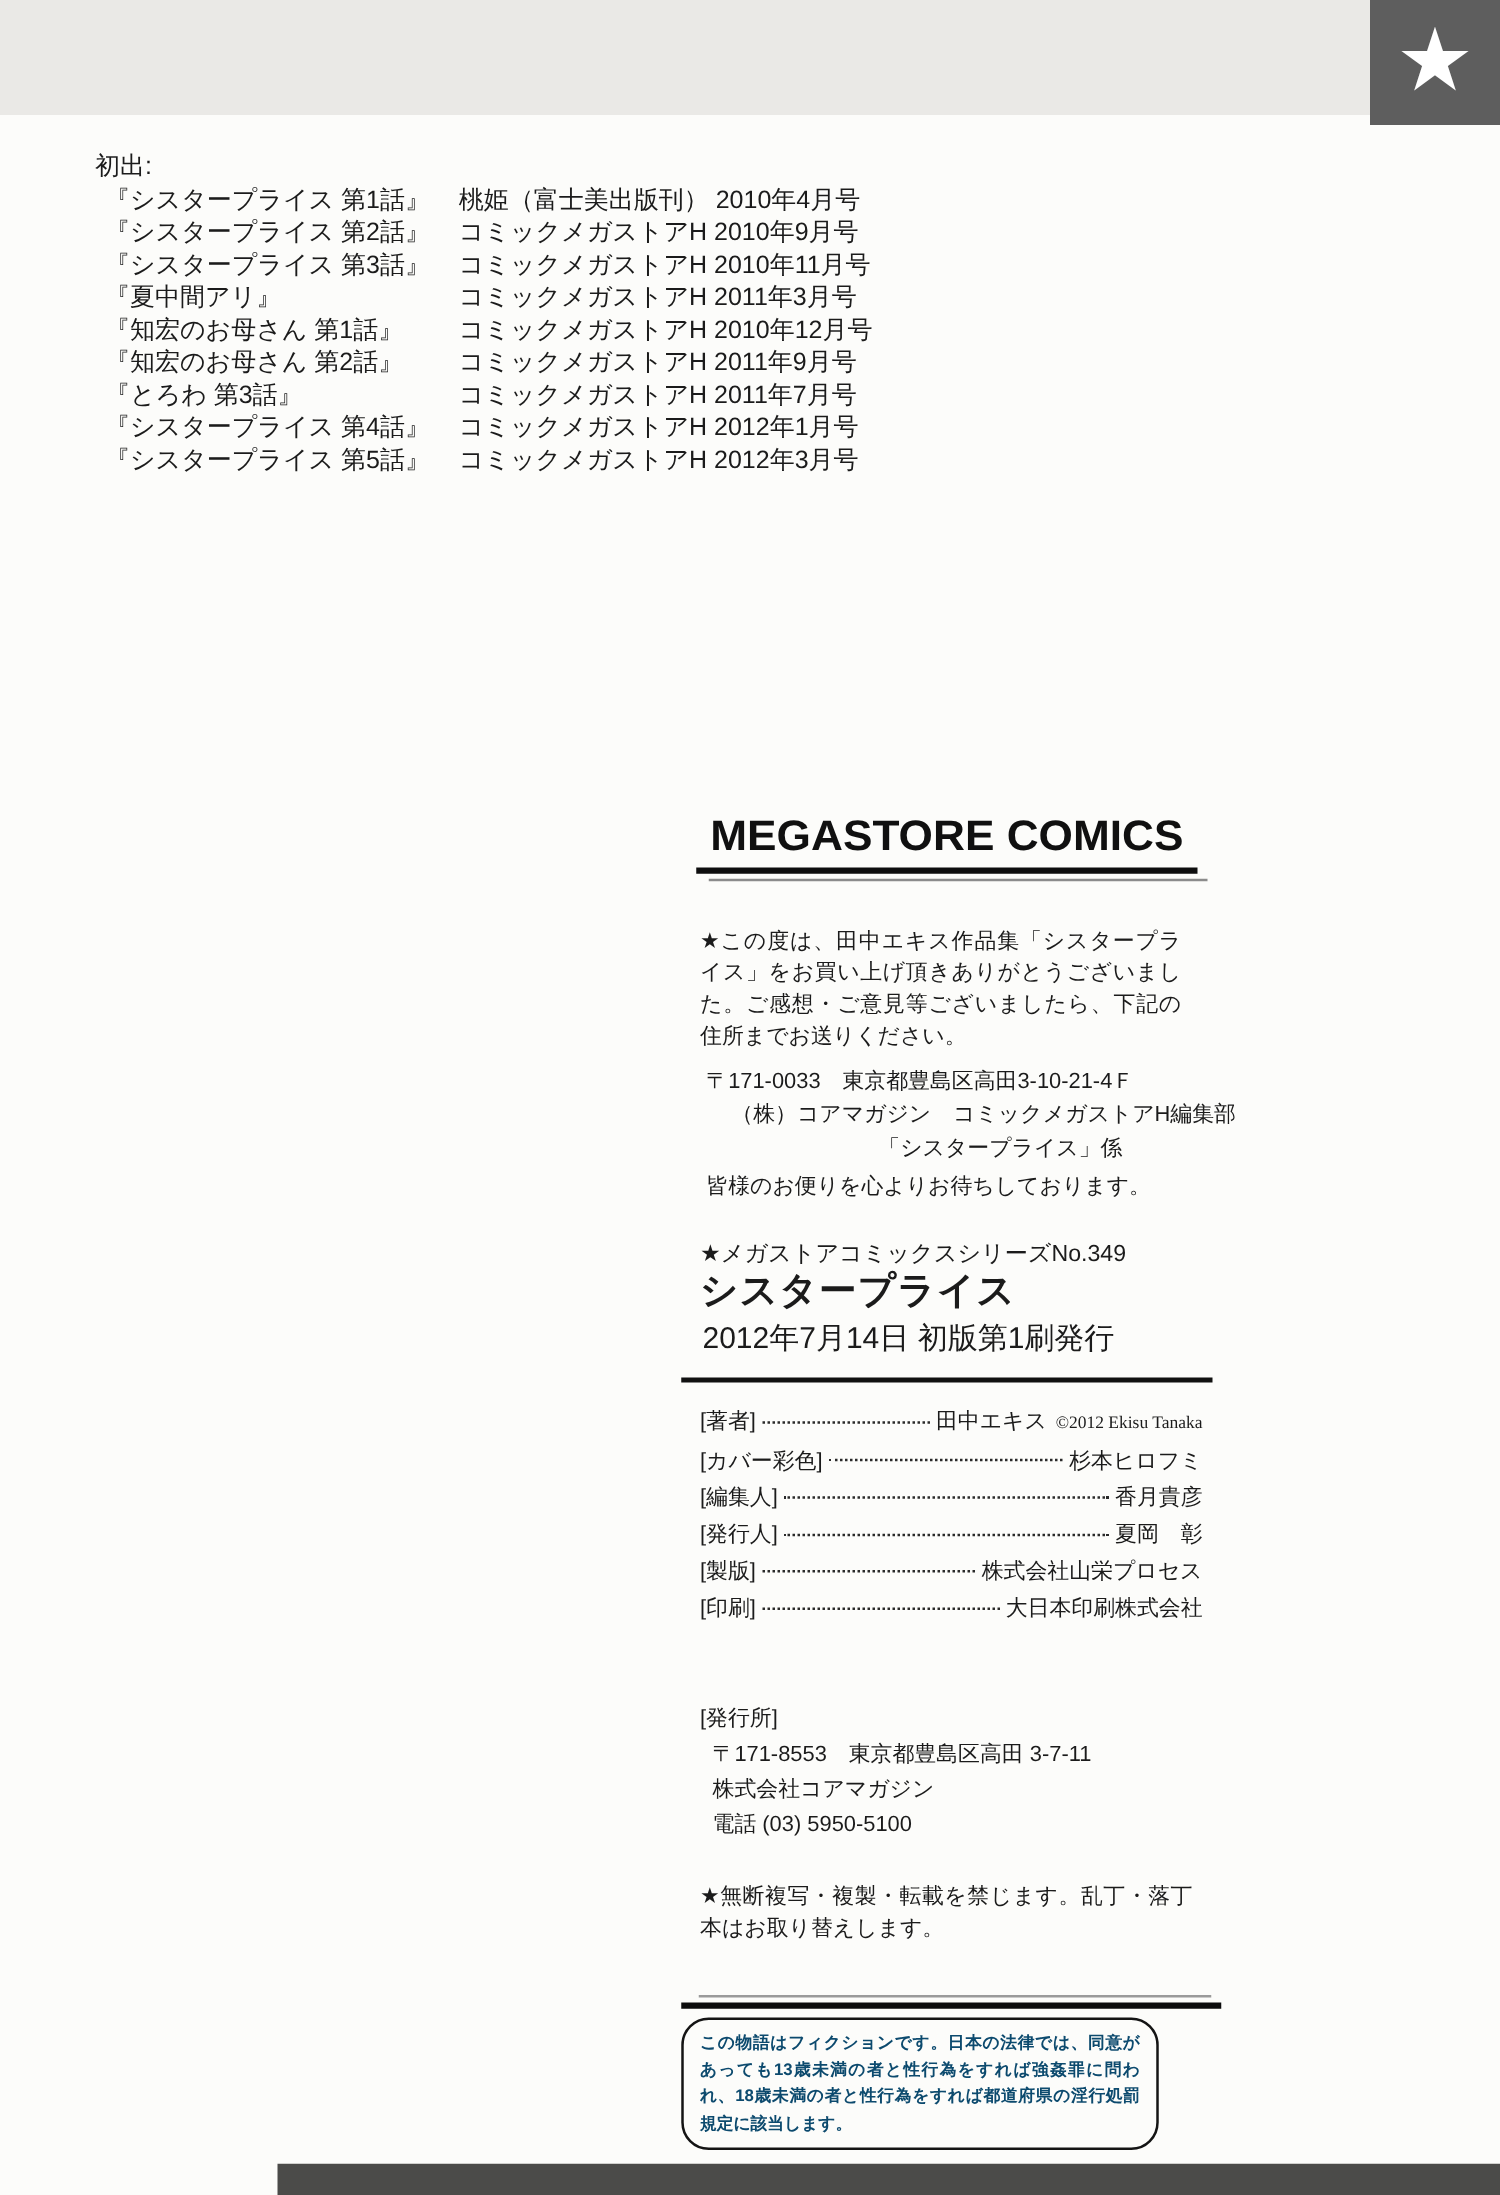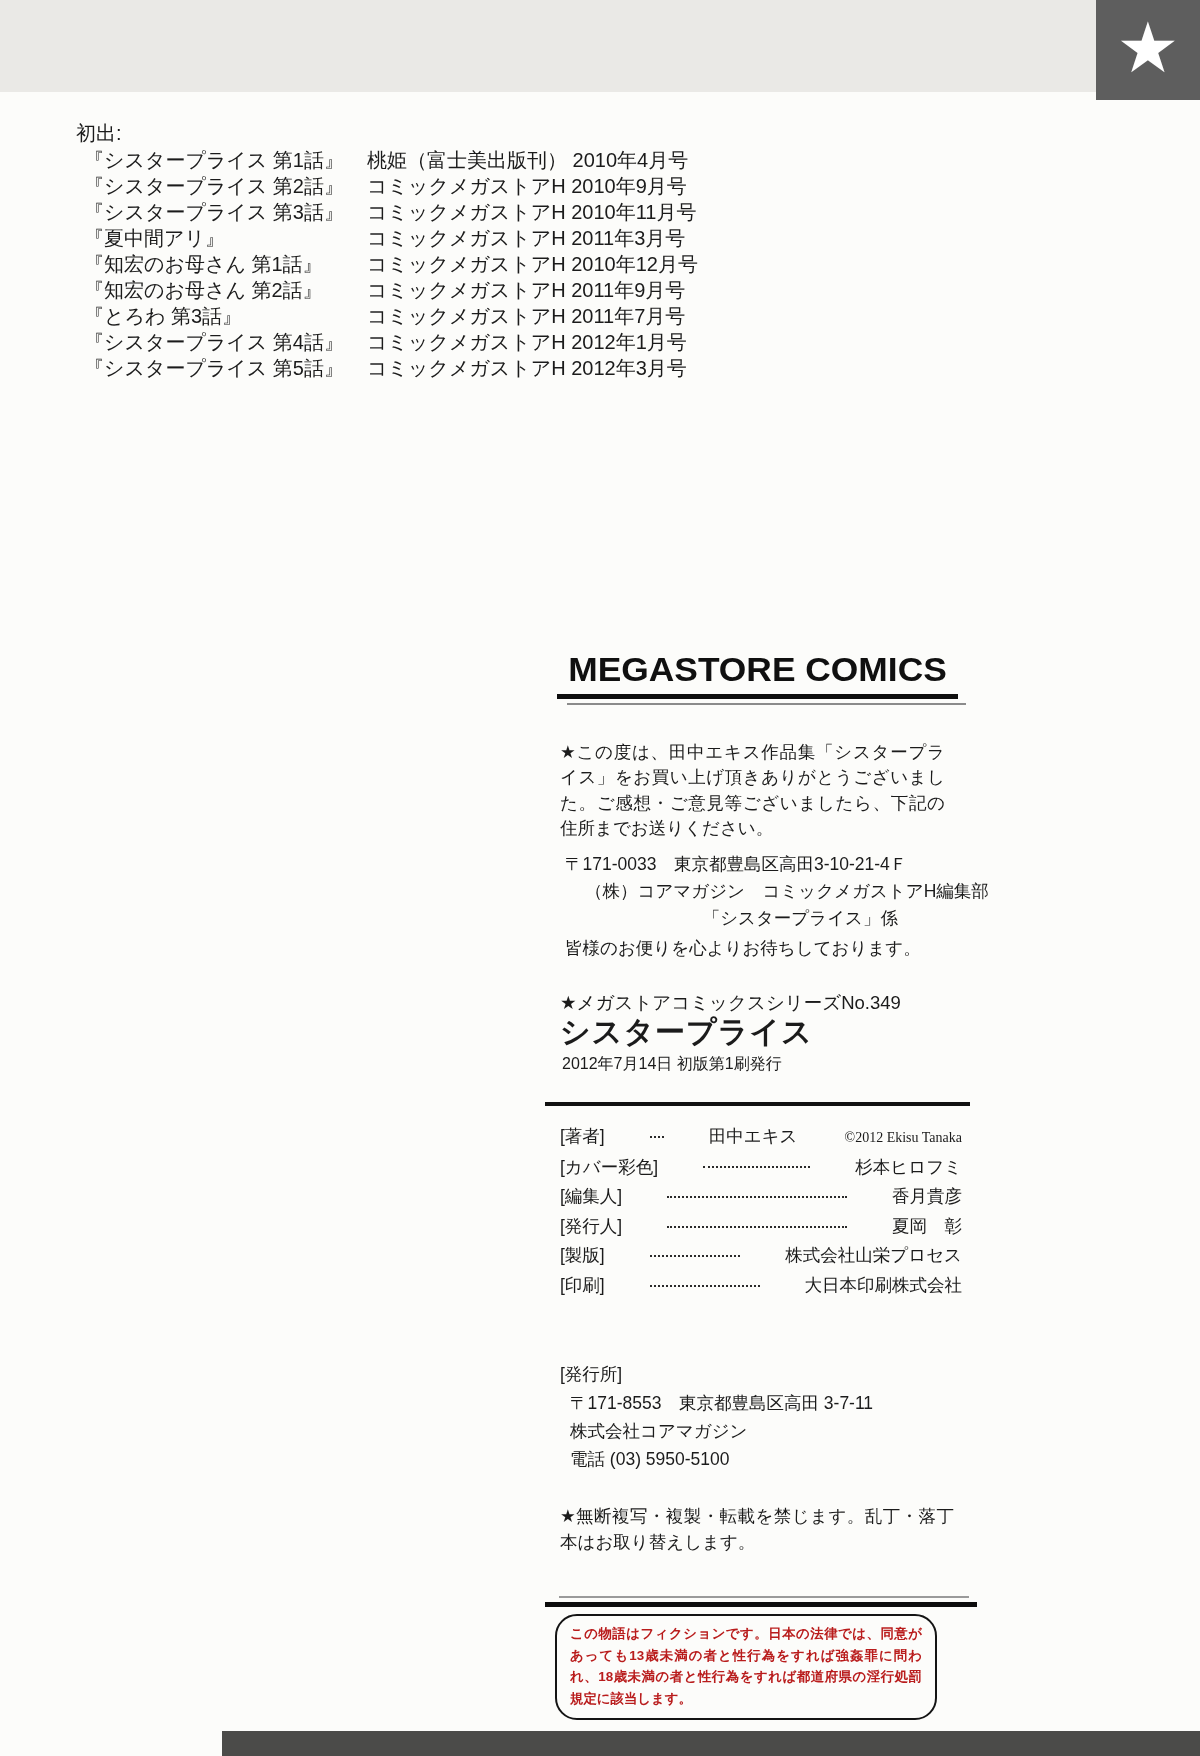--- a/index.html
+++ b/index.html
@@ -29,38 +29,38 @@
   }
   .logo-rule-thick{height:5px;background:#0e0e0e;margin-top:5px;}
   .logo-rule-thin{height:2px;background:#8b8b8b;margin-top:4px;margin-left:10px;margin-right:-8px;}
   .thanks{position:absolute;left:15px;top:100px;width:385px;line-height:25.4px;text-align:justify;}
   .addr1{position:absolute;left:20px;top:212px;white-space:nowrap;}
   .addr2{position:absolute;left:40px;top:239px;white-space:nowrap;}
   .addr3{position:absolute;right:72px;top:266px;white-space:nowrap;}
   .waiting{position:absolute;left:20px;top:296px;white-space:nowrap;}
   .series-line{position:absolute;left:15px;top:350px;font-size:18.5px;}
   .book-title{position:absolute;left:15px;top:372px;font-size:30px;font-weight:bold;letter-spacing:1px;}
-  .edition{position:absolute;left:17px;top:414px;font-size:16px;}
+  .edition{position:absolute;left:17px;top:414px;font-size:24px;}
   .rule-heavy-top{position:absolute;left:0;top:462px;width:425px;height:4px;background:#111;}
   .credits{position:absolute;left:15px;top:482px;width:402px;}
-  .credit-row{display:flex;align-items:baseline;line-height:29.6px;white-space:nowrap;gap:40px;}
+  .credit-row{display:flex;align-items:baseline;line-height:29.6px;white-space:nowrap;}
   .leader{flex:1;border-top:2.5px dotted #2a2a2a;align-self:center;margin:0 5px;min-width:12px;}
   .credit-extra{font-family:"Liberation Serif","DejaVu Serif",serif;font-size:14px;margin-left:7px;}
   .publisher-label{position:absolute;left:15px;top:722px;}
   .pub-line1{position:absolute;left:25px;top:751px;white-space:nowrap;}
   .pub-line2{position:absolute;left:25px;top:779px;white-space:nowrap;}
   .pub-line3{position:absolute;left:25px;top:807px;white-space:nowrap;}
   .warning{position:absolute;left:15px;top:864px;width:394px;line-height:25.6px;text-align:justify;}
   .rule-thin-bottom{position:absolute;left:14px;top:956px;width:410px;height:2px;background:#9a9a9a;}
   .rule-heavy-bottom{position:absolute;left:0px;top:962px;width:432px;height:5px;background:#0c0c0c;}
   .disclaimer-box{
-    position:absolute;left:10px;top:974px;width:352px;
+    position:absolute;left:0;top:974px;width:352px;
     border:2.5px solid #141414;border-radius:22px;
     padding:7px 13px 8px 13px;font-size:13.4px;line-height:1.62;text-align:justify;
-    font-weight:bold;color:#b91c1c;
+    font-weight:bold;color:#0c4a6e;
   }
   
   .bottom-band{position:absolute;left:222px;right:0;top:1731px;height:25px;background:#4b4b49;}
 </style>
 </head>
 <body>
 
 <div class="page">
 
   <div class="top-band"></div>

